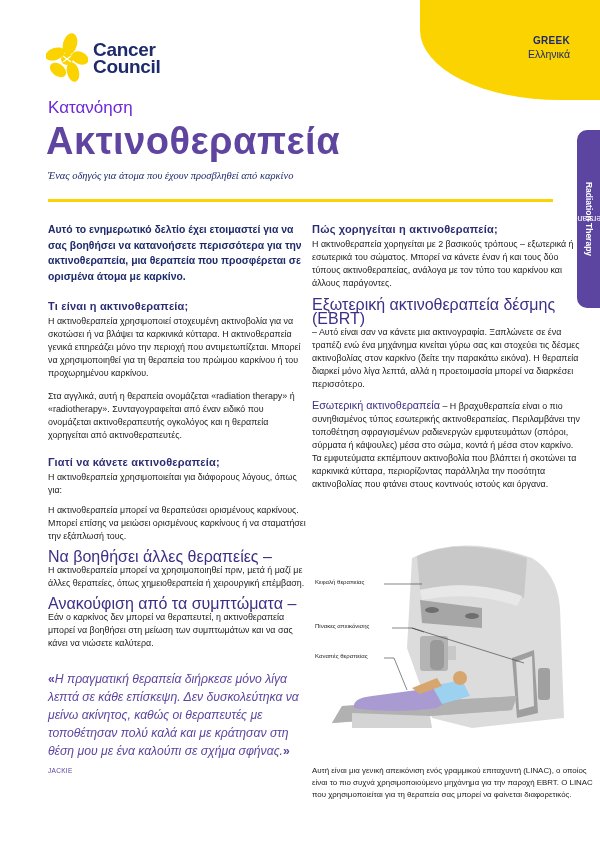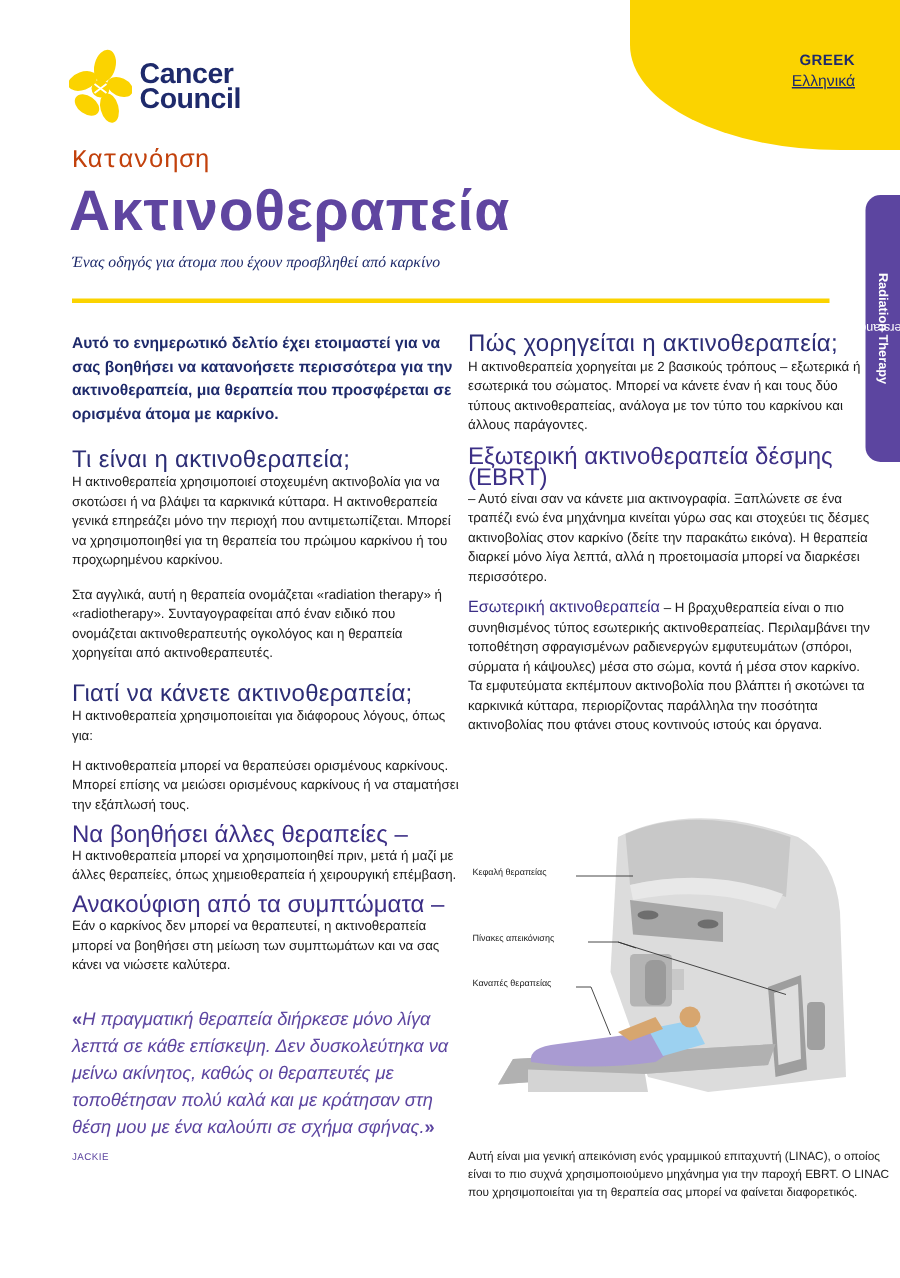--- a/index.html
+++ b/index.html
@@ -6,39 +6,39 @@
   body {
     width: 600px; height: 852px; position: relative; overflow: hidden;
     background: #ffffff; font-family: "Liberation Sans", sans-serif; color: #1a1a2e;
   }
   .blob-cover { position:absolute; left:420px; top:-10px; width:200px; height:110px; background:#fbd300; border-bottom-left-radius: 140px 70px; }
   .logo { position: absolute; left: 46px; top: 32px; width: 140px; height: 52px; display: flex; align-items: center; }
   .logo svg { width: 42px; height: 52px; }
   .logo-text { margin-left: 5px; color: #1e2a6b; font-weight: bold; font-size: 19px; line-height: 17px; letter-spacing: -0.3px; }
   .lang { position: absolute; right: 30px; top: 35px; text-align: right; color: #1e2a6b; }
   .lang-code { font-weight: bold; font-size: 10px; letter-spacing: 0.3px; margin-left: 47px; }
-  .lang-name { font-size: 10.5px; margin-top: 2px; text-decoration: underline; }
-  .kicker { position: absolute; left: 48px; top: 98px; color: #c2410c; font-size: 17px; font-family: Liberation Mono, monospace; }
+  .lang-name { font-size: 10.5px; margin-top: 2px; }
+  .kicker { position: absolute; left: 48px; top: 98px; color: #6d28d9; font-size: 17px; }
   .title { position: absolute; left: 46px; top: 120px; color: #5f45a0; font-size: 38px; font-weight: bold; letter-spacing: 0.5px; }
   .subtitle { position: absolute; left: 48px; top: 170px; color: #1e2a6b; font-size: 10.5px; font-style: italic; font-family: Liberation Serif, serif; }
   .rule { position: absolute; left: 48px; top: 199px; width: 505px; height: 3px; background: #fbd300; }
   .side-tab {
     position: absolute; left: 577px; top: 130px; width: 23px; height: 178px;
     background: #5c45a0; border-radius: 10px 0 0 10px;
   }
   .side-tab span {
     position: absolute; left: 50%; top: 50%; white-space: nowrap;
     transform: translate(-50%, -50%) rotate(90deg); color: #fff; font-size: 8.5px;
   }
   .side-tab b { font-weight: bold; }
   .col { position: absolute; width: 258px; }
   .col-left { left: 48px; top: 222px; }
   .col-right { left: 312px; top: 221px; width: 272px; }
   .intro { color: #1e2a6b; font-weight: bold; font-size: 10.4px; line-height: 15.5px; margin: 0 0 14px 0; }
-  h2 { color: #2c2d75; font-size: 16px; font-weight: normal; margin: 0; letter-spacing: 0.2px; line-height: 17px; }
+  h2 { color: #2c2d75; font-size: 11px; font-weight: bold; margin: 0; letter-spacing: 0.2px; line-height: 17px; }
   p { margin: 0; font-size: 8.9px; line-height: 13px; color: #1a1a1a; }
   .gap { height: 10px; }
   .sub { color: #3c2f86; font-size: 16px; font-weight: normal; line-height: 14px; }
   .sub-inline { color: #3c2f86; font-size: 10.8px; }
   .quote { margin-top: 20px; color: #5c45a0; font-style: italic; font-size: 12.2px; line-height: 18px; }
   .quote .mark { font-weight: bold; font-style: normal; }
   .quote .author { font-style: normal; font-size: 6.5px; letter-spacing: 0.3px; }
   .illus { position: absolute; left: 312px; top: 528px; width: 272px; height: 200px; }
   .illus-label { position: absolute; font-size: 6px; color: #1a1a1a; white-space: nowrap; }
   .caption { position: absolute; left: 312px; top: 765px; width: 285px; font-size: 7.9px; line-height: 12px; color: #1a1a1a; }

